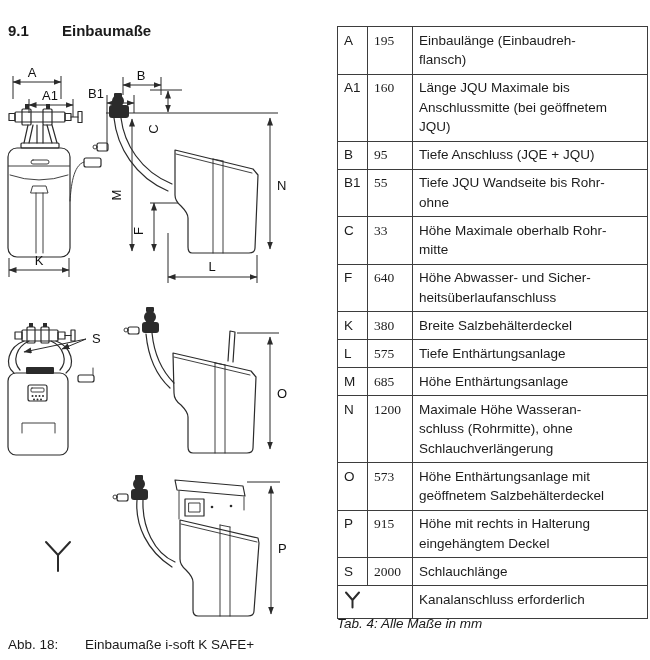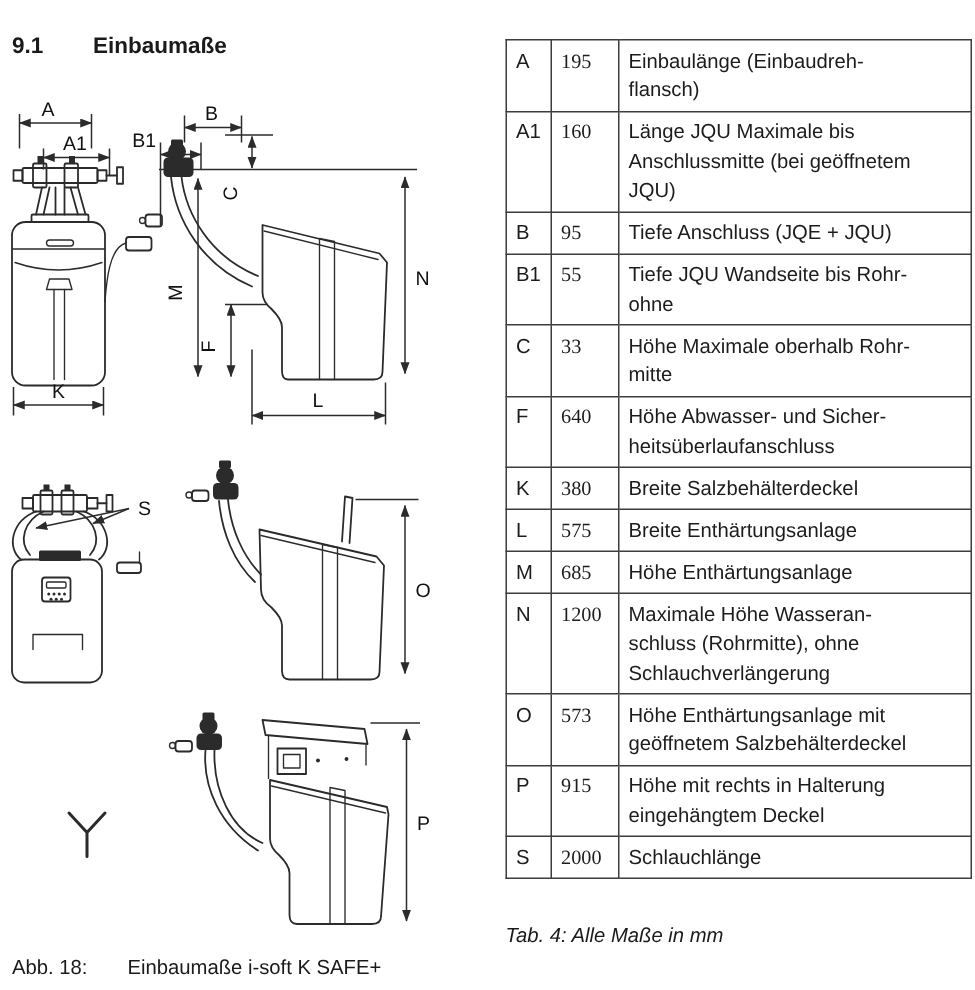--- a/index.html
+++ b/index.html
@@ -281,21 +281,21 @@
 heitsüberlaufanschluss</td>
     </tr>
     <tr>
       <td class="key">K</td>
       <td class="val">380</td>
       <td class="desc">Breite Salzbehälterdeckel</td>
     </tr>
     <tr>
       <td class="key">L</td>
       <td class="val">575</td>
-      <td class="desc">Breite Enthärtungsanlage</td>
+      <td class="desc">Tiefe Enthärtungsanlage</td>
     </tr>
     <tr>
       <td class="key">M</td>
       <td class="val">685</td>
       <td class="desc">Höhe Enthärtungsanlage</td>
     </tr>
     <tr>
       <td class="key">N</td>
       <td class="val">1200</td>
       <td class="desc">Maximale Höhe Wasseran-
@@ -312,20 +312,28 @@
       <td class="key">P</td>
       <td class="val">915</td>
       <td class="desc">Höhe mit rechts in Halterung
 eingehängtem Deckel</td>
     </tr>
     <tr>
       <td class="key">S</td>
       <td class="val">2000</td>
       <td class="desc">Schlauchlänge</td>
     </tr>
+    <tr>
+      <td class="key sym" colspan="2">
+        <svg width="17" height="19" viewBox="0 0 17 19" aria-hidden="true">
+          <path class="ysym" d="M8.5,10 L2,2.5 M8.5,10 L15,2.5 M8.5,10 L8.5,17.5"></path>
+        </svg>
+      </td>
+      <td class="desc">Kanalanschluss erforderlich</td>
+    </tr>
   </tbody>
 </table>
 
 <div class="tab-caption">Tab. 4: Alle Maße in mm</div>
 
 <div class="fig-caption">
   <span class="lbl">Abb. 18:</span><span>Einbaumaße i-soft K SAFE+</span>
 </div>
 
 </body></html>

